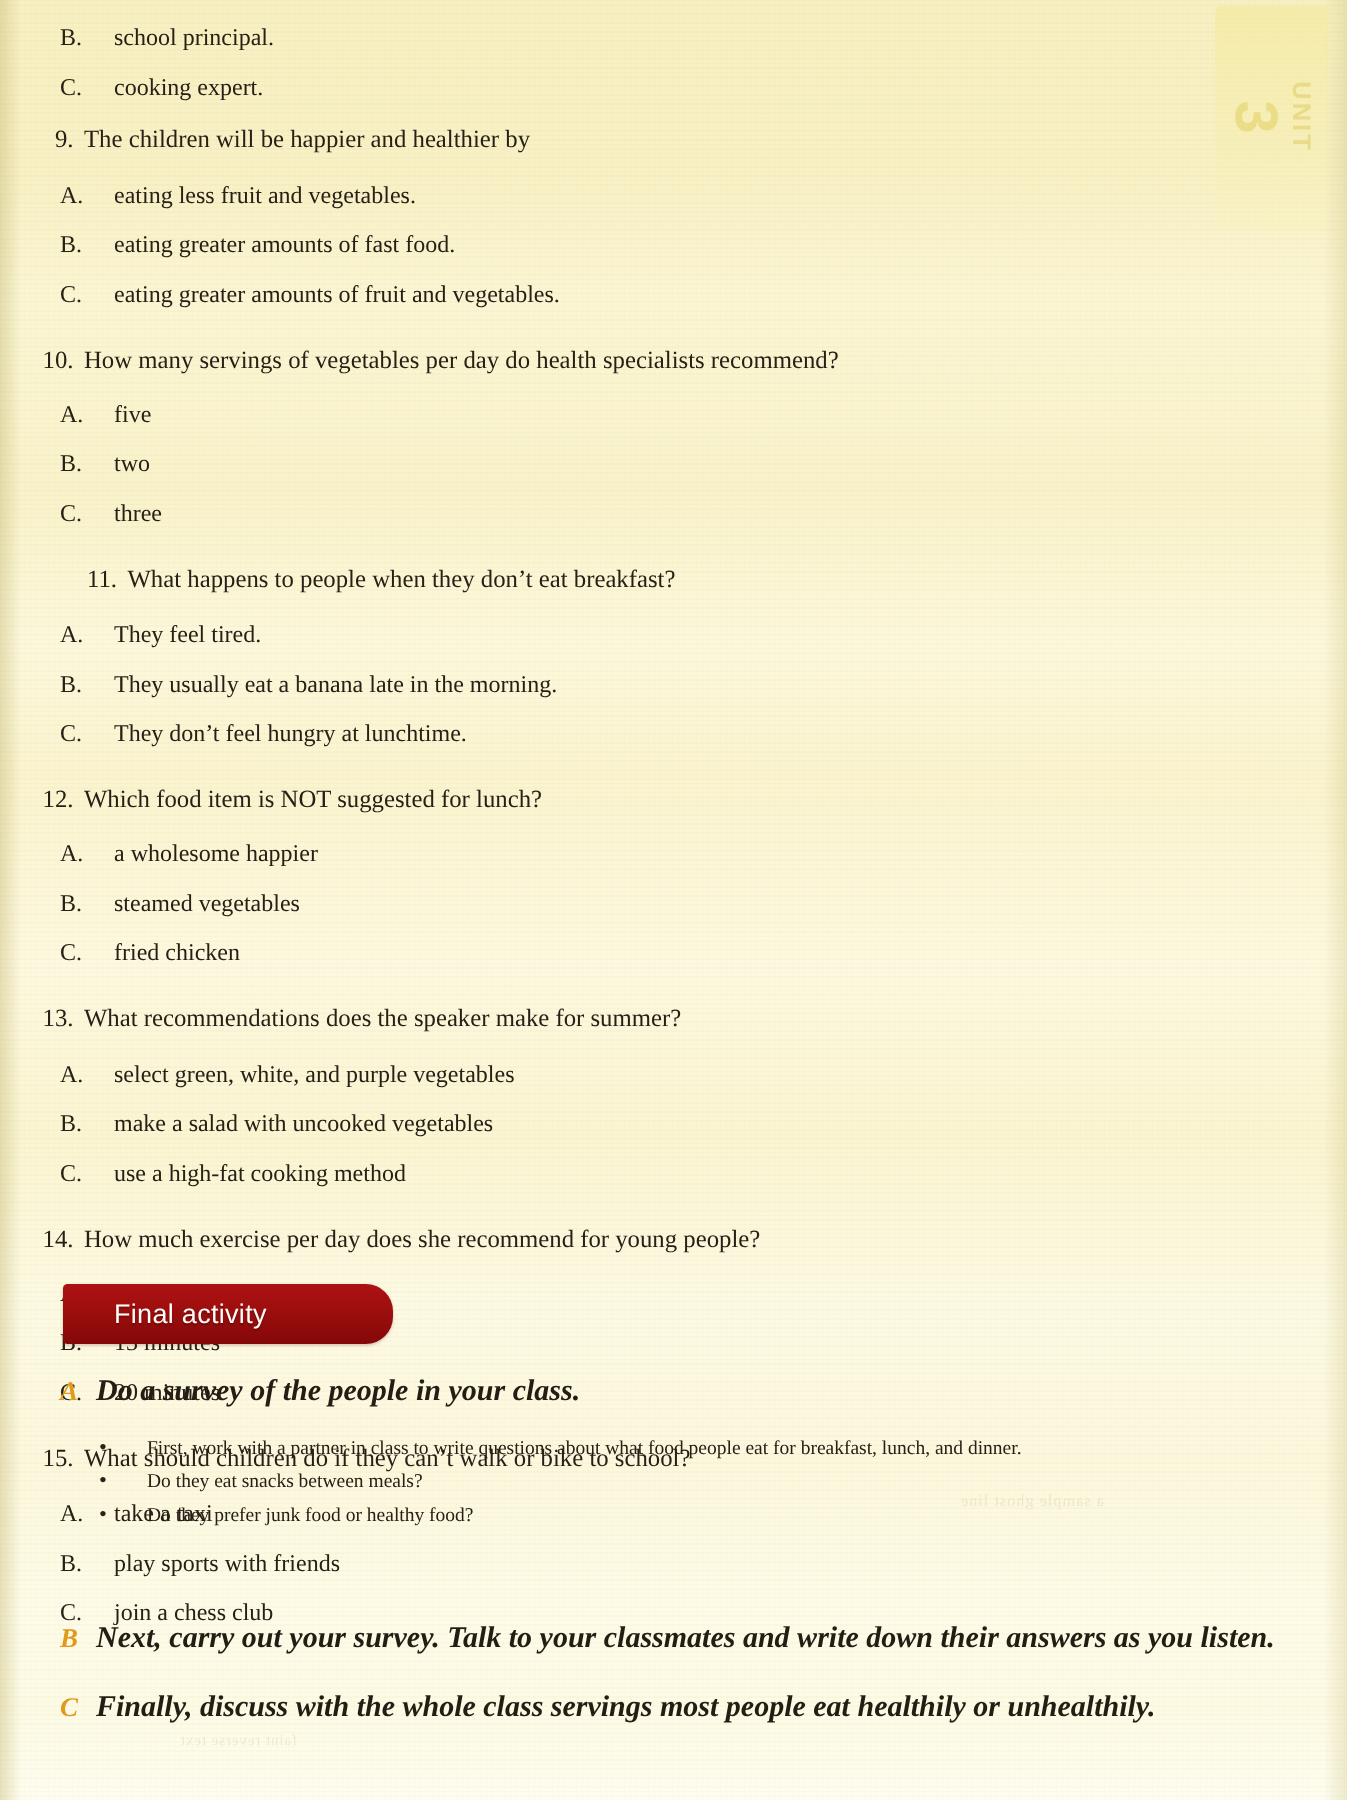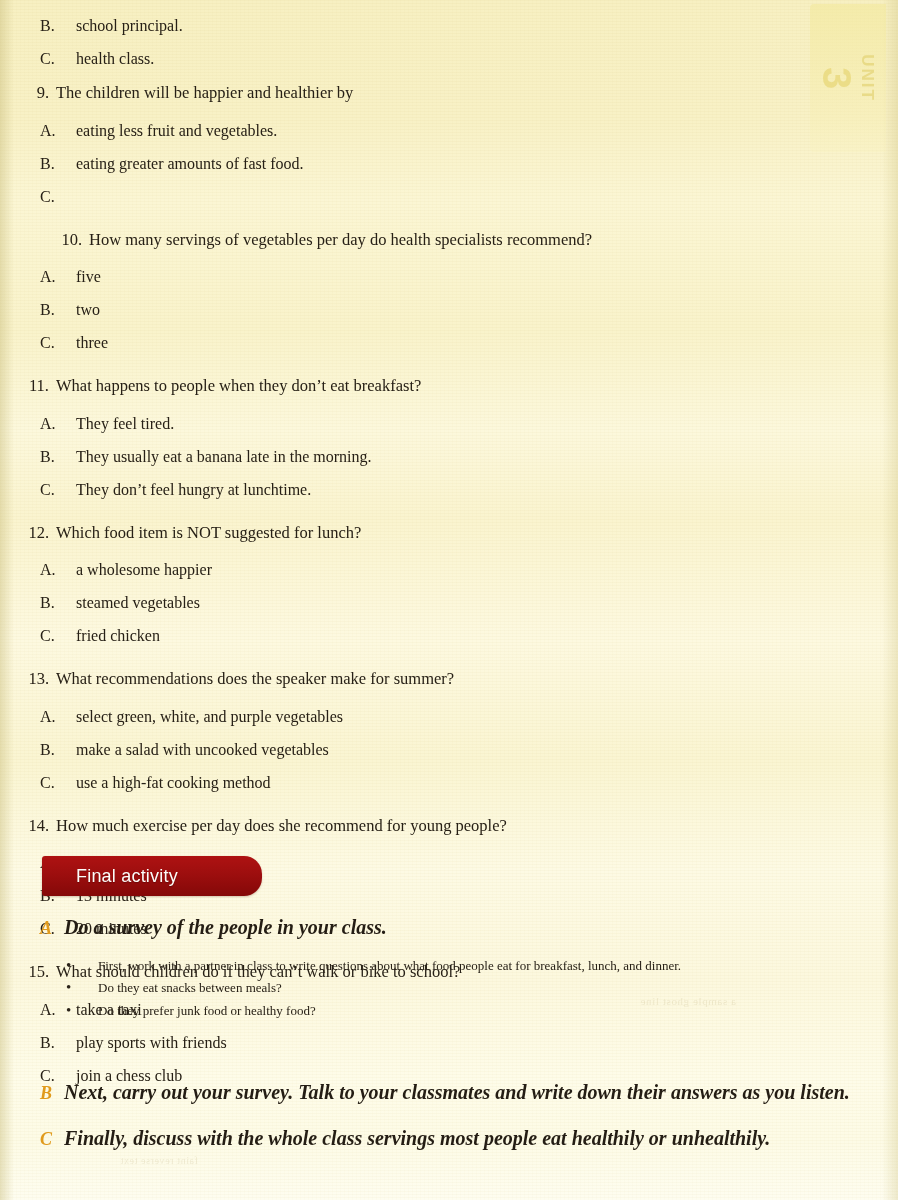--- a/index.html
+++ b/index.html
@@ -264,63 +264,64 @@
 
   <div id="quiz">
 
     <div style="padding-top:18px;">
       <div class="opt-row" style="padding-bottom:17px;">
         <span class="opt-letter">B.</span>
         <span class="opt-text">school principal.</span>
       </div>
       <div class="opt-row" style="padding-bottom:18px;">
         <span class="opt-letter">C.</span>
-        <span class="opt-text">health class.</span>
+        <span class="opt-text">cooking expert.</span>
       </div>
     </div>
 
     <div class="q-block">
       <div class="q-row" style="padding-bottom:21px;">
         <span class="q-num">9.</span>
         <span class="q-text">The children will be happier and healthier by</span>
       </div>
       <div class="opt-row" style="padding-bottom:17px;">
         <span class="opt-letter">A.</span>
         <span class="opt-text">eating less fruit and vegetables.</span>
       </div>
       <div class="opt-row" style="padding-bottom:17px;">
         <span class="opt-letter">B.</span>
         <span class="opt-text">eating greater amounts of fast food.</span>
       </div>
       <div class="opt-row" style="padding-bottom:27px;">
         <span class="opt-letter">C.</span>
-      </div>
-    </div>
-
-    <div class="q-block">
-      <div class="q-row" style="padding-bottom:21px;padding-left:33px;">
+        <span class="opt-text">eating greater amounts of fruit and vegetables.</span>
+      </div>
+    </div>
+
+    <div class="q-block">
+      <div class="q-row" style="padding-bottom:21px;">
         <span class="q-num">10.</span>
         <span class="q-text">How many servings of vegetables per day do health specialists recommend?</span>
       </div>
       <div class="opt-row" style="padding-bottom:17px;">
         <span class="opt-letter">A.</span>
         <span class="opt-text">five</span>
       </div>
       <div class="opt-row" style="padding-bottom:17px;">
         <span class="opt-letter">B.</span>
         <span class="opt-text">two</span>
       </div>
       <div class="opt-row" style="padding-bottom:27px;">
         <span class="opt-letter">C.</span>
         <span class="opt-text">three</span>
       </div>
     </div>
 
     <div class="q-block">
-      <div class="q-row" style="padding-bottom:21px;">
+      <div class="q-row" style="padding-bottom:21px;margin-left:29px;">
         <span class="q-num">11.</span>
         <span class="q-text">What happens to people when they don’t eat breakfast?</span>
       </div>
       <div class="opt-row" style="padding-bottom:17px;">
         <span class="opt-letter">A.</span>
         <span class="opt-text">They feel tired.</span>
       </div>
       <div class="opt-row" style="padding-bottom:17px;">
         <span class="opt-letter">B.</span>
         <span class="opt-text">They usually eat a banana late in the morning.</span>

